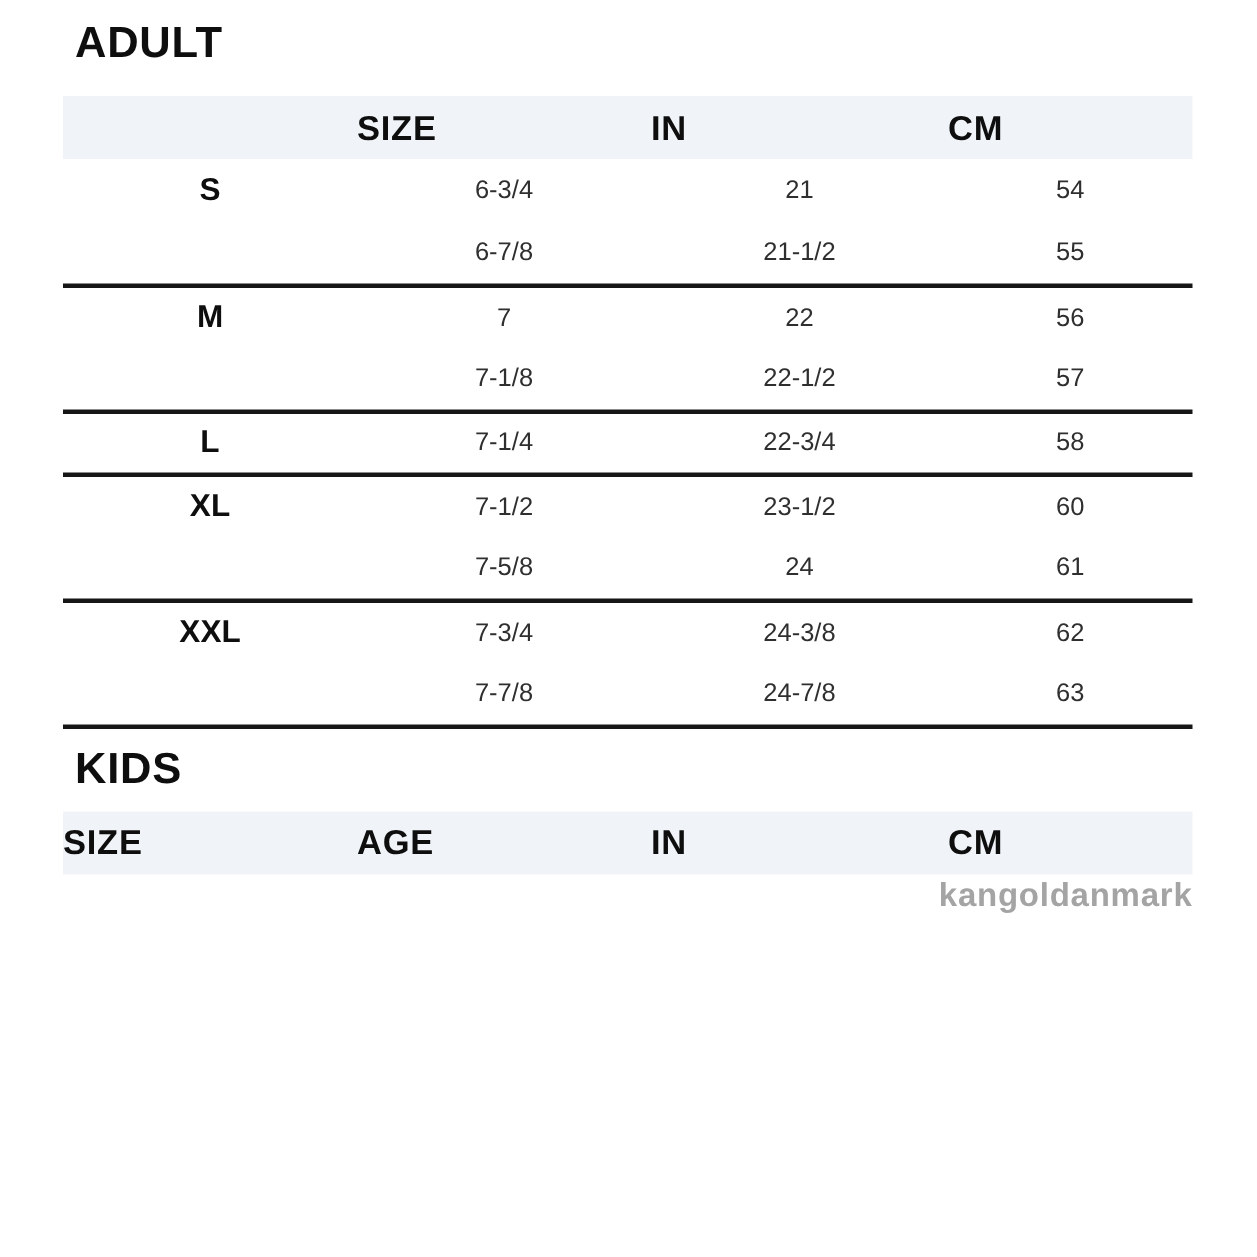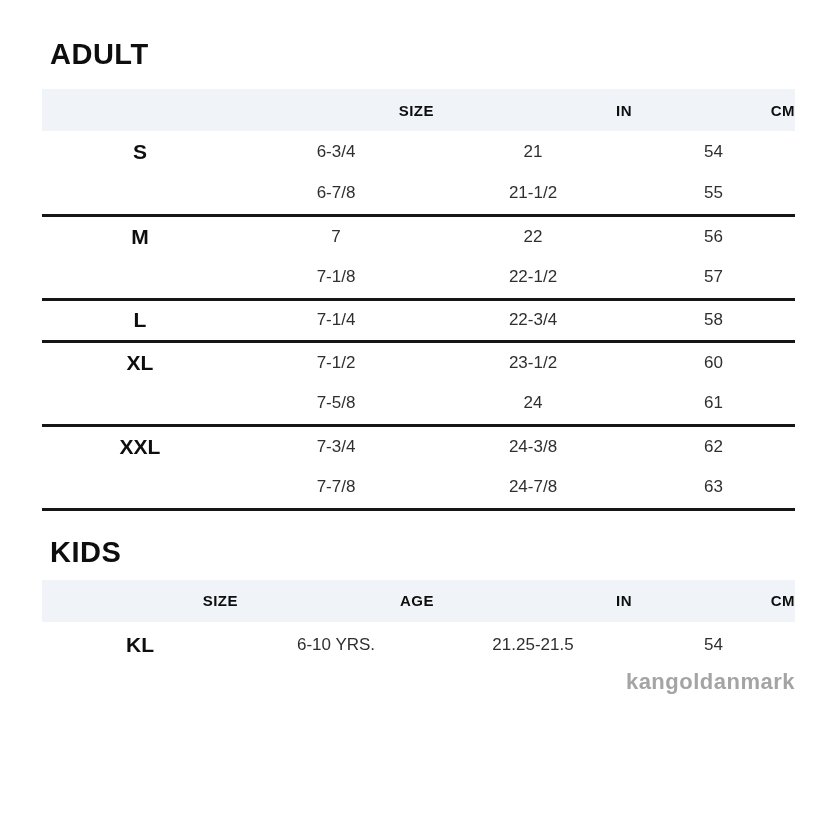--- a/index.html
+++ b/index.html
@@ -13,29 +13,29 @@
   html,body{background:#ffffff;}
   body{font-family:"Liberation Sans", sans-serif;}
   .page{
     width:838px;height:838px;background:#ffffff;overflow:hidden;position:relative;
   }
   .content{padding:0 43px 0 42px;}
   .section-title{
     font-size:29px;line-height:1;font-weight:700;color:var(--title);
     letter-spacing:0.5px;padding-left:8px;
   }
-  .adult-title{margin-top:40px;margin-bottom:20px;}
-  .kids-title{margin-top:27px;margin-bottom:13px;}
+  .adult-title{margin-top:15px;margin-bottom:20px;}
+  .kids-title{margin-top:13px;margin-bottom:13px;}
   table{
     width:753px;border-collapse:collapse;table-layout:fixed;
   }
   col.c1{width:196px;} col.c2{width:196px;} col.c3{width:198px;} col.c4{width:163px;}
   thead tr{background:var(--header-bg);height:42px;}
   thead th{
-    font-size:15px;font-weight:700;color:var(--title);text-align:right;
+    font-size:23px;font-weight:700;color:var(--title);text-align:left;
     letter-spacing:0.5px;vertical-align:middle;
   }
   tbody tr{height:42px;}
   .kids-table tbody tr{height:46px;}
   tbody th{
     font-size:21px;font-weight:700;color:var(--title);text-align:center;vertical-align:middle;
   }
   tbody td{
     font-size:17px;font-weight:300;color:var(--value);text-align:center;vertical-align:middle;
   }
@@ -147,25 +147,19 @@
         </colgroup>
       <thead>
         <tr>
           <th>SIZE</th>
           <th>AGE</th>
           <th>IN</th>
           <th>CM</th>
         </tr>
       </thead>
       <tbody>
-        <tr>
-          <th>KL</th>
-          <td>6-10 YRS.</td>
-          <td>21.25-21.5</td>
-          <td>54</td>
-        </tr>
       </tbody>
     </table>
 
     <div class="watermark">kangoldanmark</div>
 
   </div>
 </div>
 
 </body></html>

